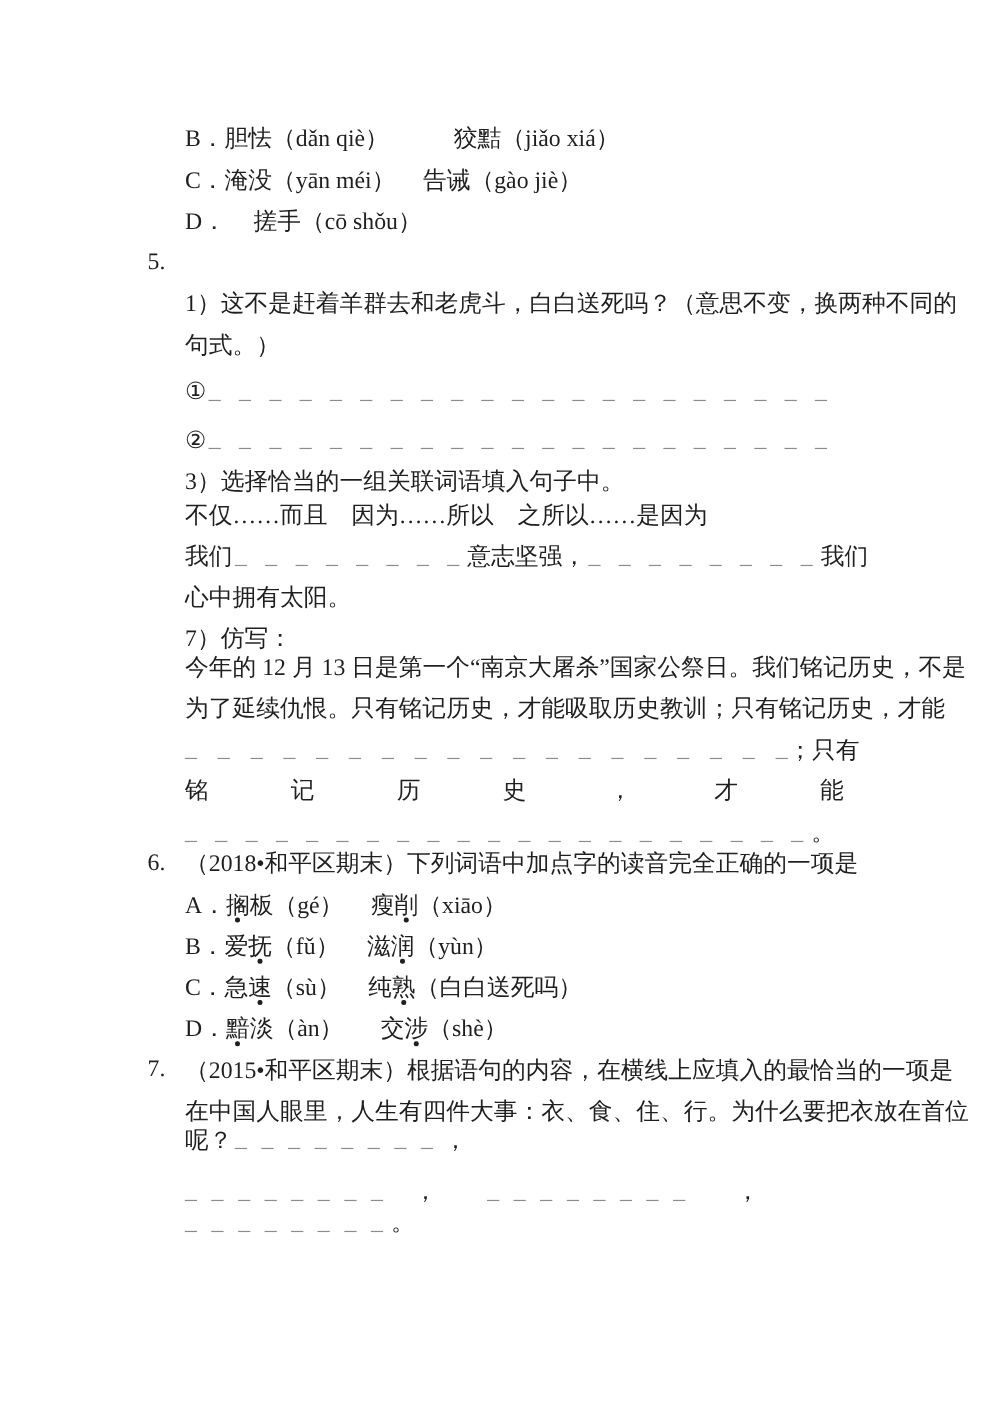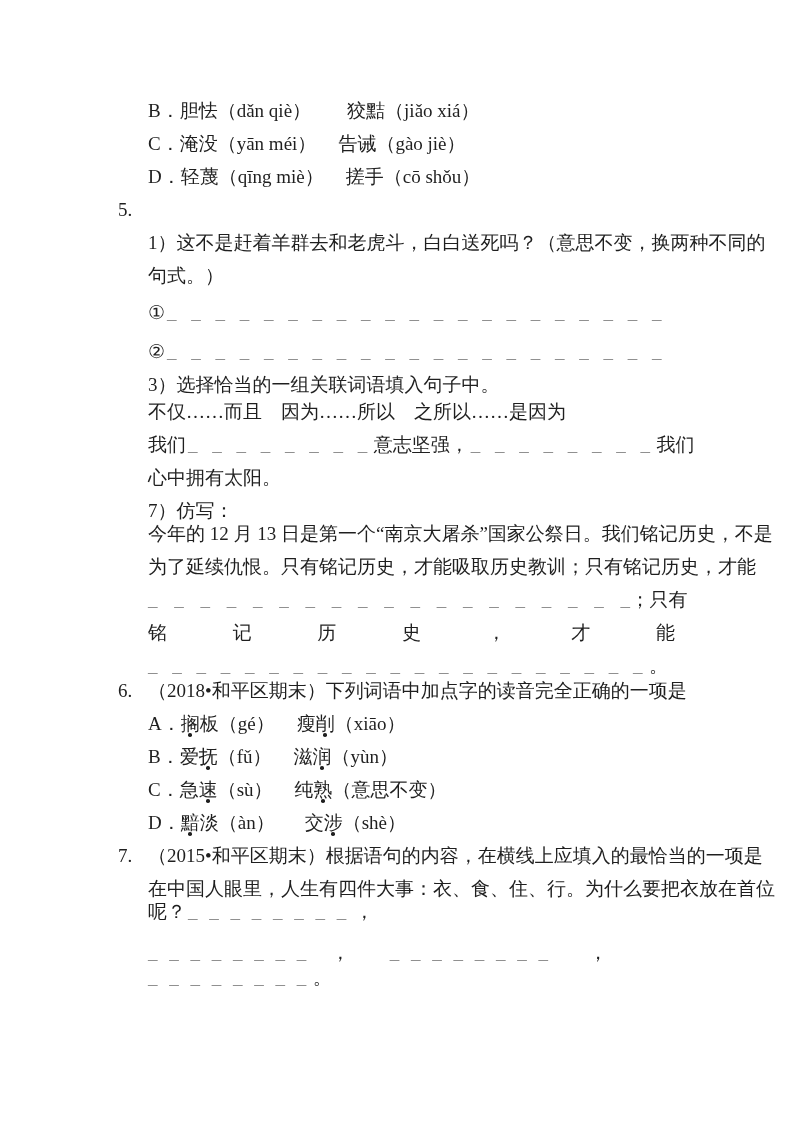--- a/index.html
+++ b/index.html
@@ -7,21 +7,21 @@
   .page {
     position:relative; width:793px; height:1122px; background:#ffffff;
     font-family:"Liberation Serif","DejaVu Serif",serif;
     font-size:19px; color:#1f1f1f; overflow:hidden;
   }
   .content { position:absolute; left:118px; top:94px; width:557px; }
   .line { height:33px; display:flex; align-items:center; white-space:nowrap; }
   .indent { padding-left:30px; }
   .qnum { display:inline-block; width:30px; flex:none; }
   .w2 { margin-left:22px; }
-  .w2-wide { margin-left:36px; }
+  .w2-wide { margin-left:52px; }
   .w2-med { margin-left:30px;text-align:center; }
   .blank   { color:#8c8c8c; word-spacing:6px;  letter-spacing:.5px; }
   .blank-w { color:#8c8c8c; word-spacing:9px;  letter-spacing:.5px; }
   .blank-xw{ color:#8c8c8c; word-spacing:11px; letter-spacing:.5px; }
   .ml2 { margin-left:2px; } .ml6 { margin-left:6px;font-family:Liberation Serif, serif; } .ml8 { margin-left:8px; }
   .ml24 { margin-left:24px; } .ml40 { margin-left:40px; }
   .spread { justify-content:space-between; }
   .justify-line {
     display:block; height:33px; line-height:33px; padding-left:30px;
     text-align:justify; text-align-last:justify;
@@ -45,21 +45,20 @@
         <span>胆怯（dǎn qiè）</span>
         <span class="w2-wide">狡黠（jiǎo xiá）</span>
     </div>
     <div class="line indent">
       <span>C．</span>
         <span>淹没（yān méi）</span>
         <span class="w2">告诫（gào jiè）</span>
     </div>
     <div class="line indent">
       <span>D．</span>
-        <span>轻蔑（qīng miè）</span>
         <span class="w2">搓手（cō shǒu）</span>
     </div>
 
     <div class="line">
       <span class="qnum">5.</span>
     </div>
     <div class="line indent">
       <span>1）这不是赶着羊群去和老虎斗，白白送死吗？（意思不变，换两种不同的</span>
     </div>
     <div class="line indent">
@@ -118,21 +117,21 @@
         <span class="w2"><span>瘦</span><span class="dotted">削</span><span>（xiāo）</span></span>
     </div>
     <div class="line indent">
       <span>B．</span>
         <span><span>爱</span><span class="dotted">抚</span><span>（fǔ）</span></span>
         <span class="w2"><span>滋</span><span class="dotted">润</span><span>（yùn）</span></span>
     </div>
     <div class="line indent">
       <span>C．</span>
         <span><span>急</span><span class="dotted">速</span><span>（sù）</span></span>
-        <span class="w2"><span>纯</span><span class="dotted">熟</span><span>（意思不变）</span></span>
+        <span class="w2"><span>纯</span><span class="dotted">熟</span><span>（白白送死吗）</span></span>
     </div>
     <div class="line indent">
       <span>D．</span>
         <span><span></span><span class="dotted">黯</span><span>淡（àn）</span></span>
         <span class="w2-med"><span>交</span><span class="dotted">涉</span><span>（shè）</span></span>
     </div>
 
     <div class="line">
       <span class="qnum">7.</span>
         <span>（2015•和平区期末）根据语句的内容，在横线上应填入的最恰当的一项是</span>

